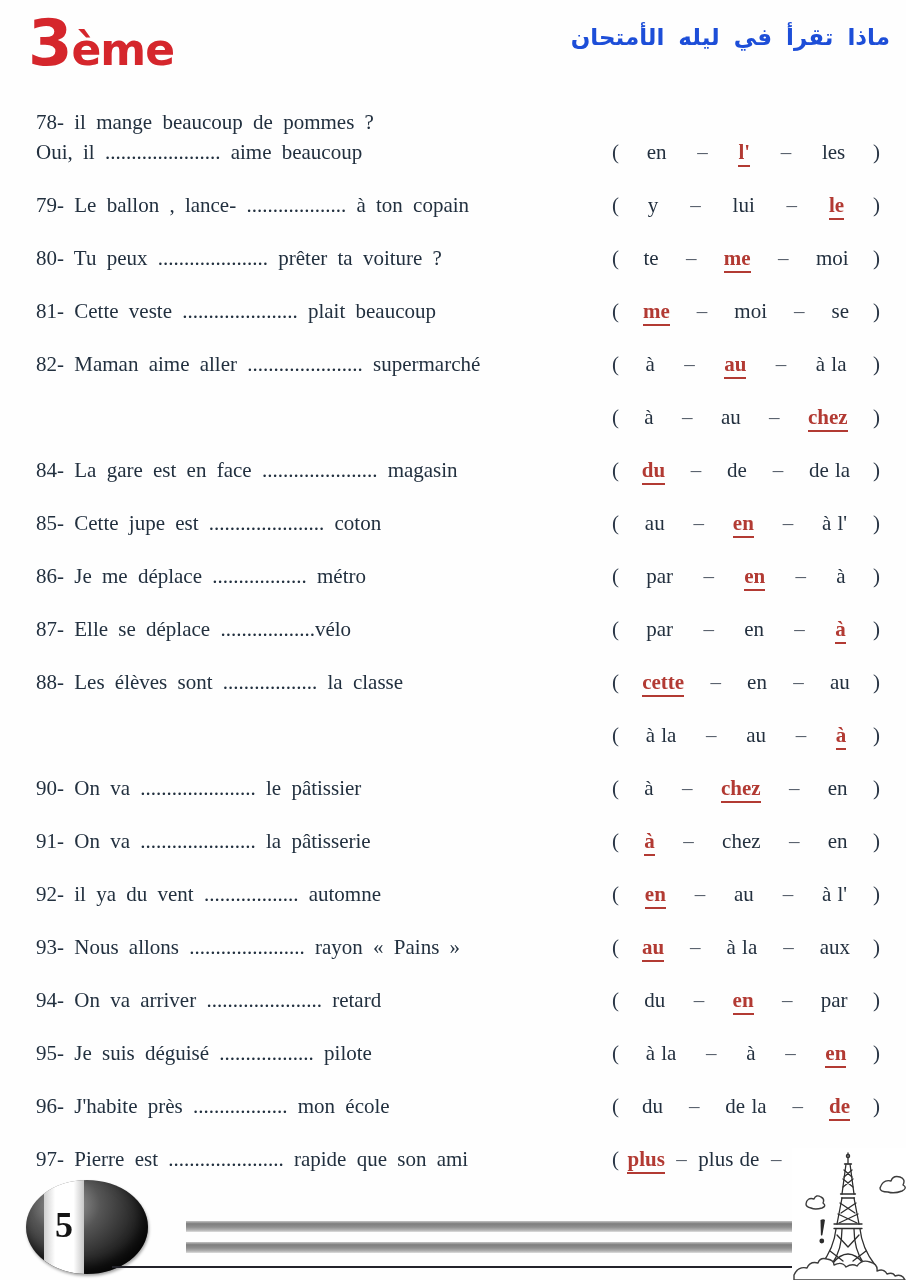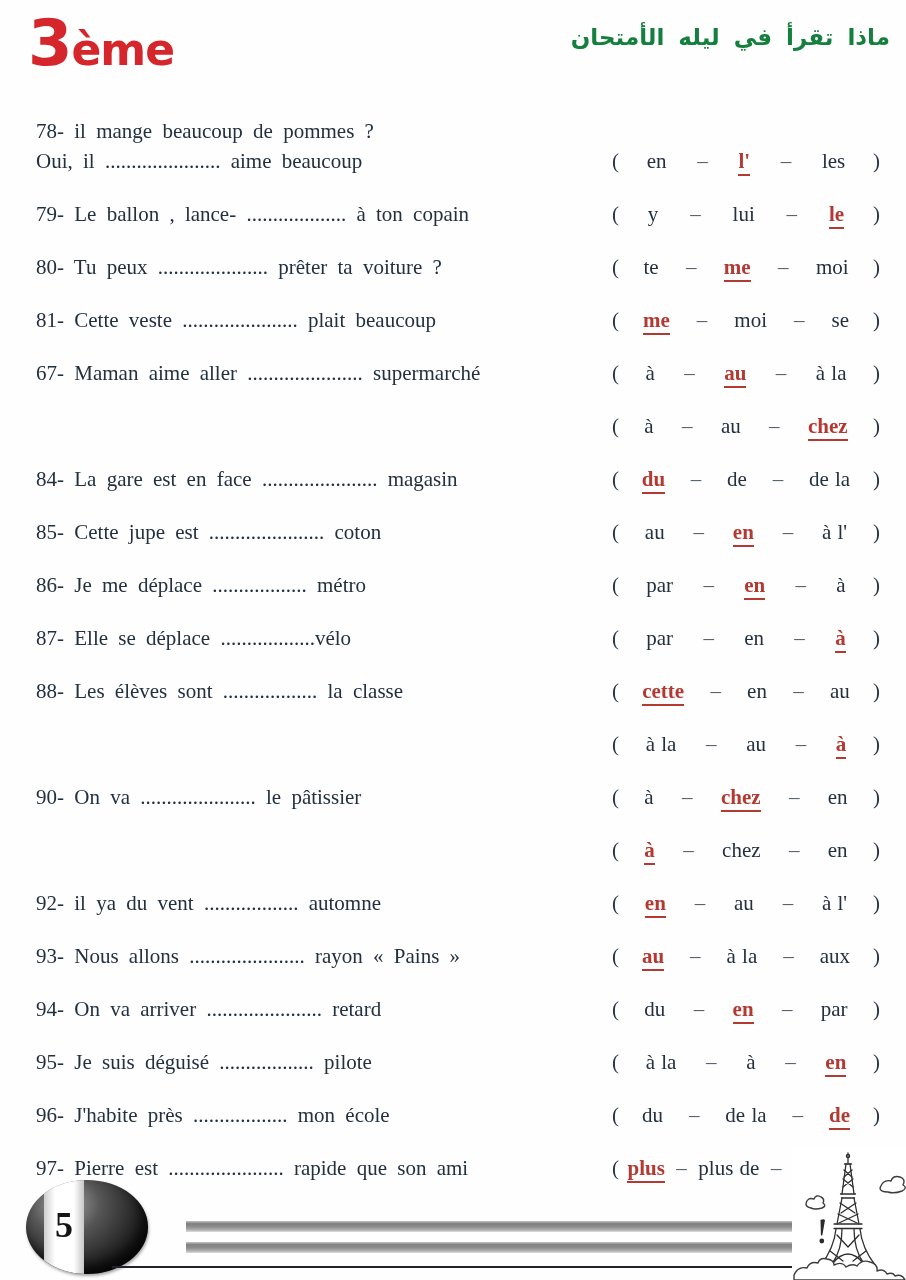--- a/index.html
+++ b/index.html
@@ -13,29 +13,29 @@
   
   .grade {
     position:absolute; left:28px; top:16px;
     font-family:"DejaVu Sans", sans-serif; font-weight:900;
     font-size:44px; line-height:1; color:#d5262c; letter-spacing:-1px;
   }
   .grade::first-letter { font-size:64px; line-height:.85; }
   .arabic {
     position:absolute; right:16px; top:24px; direction:rtl;
     font-family:"DejaVu Sans", sans-serif; font-weight:bold;
-    font-size:23px; color:#15803d; letter-spacing:1px; word-spacing:6px;
+    font-size:23px; color:#1d4ed8; letter-spacing:1px; word-spacing:6px;
   }
 
   
   .questions {
     position:absolute; top:110px; left:36px; right:26px;
     font-size:21px; line-height:24px; word-spacing:5px;
   }
-  .q-line1 { margin-bottom:6px;margin-top:9px; }
+  .q-line1 { margin-bottom:6px; }
   .q-row { display:flex; align-items:baseline; margin-bottom:26px; }
   .q-text { flex:0 1 auto; padding-right:10px; }
   .q-opts {
     margin-left:auto; min-width:268px; display:flex;
     justify-content:space-between; align-items:baseline;
     white-space:nowrap; word-spacing:1px;
   }
   .paren { color:#2a3646; }
   .sep   { color:#515a66; padding:0 3px; }
   .opt   { color:#23303f; }
@@ -123,21 +123,21 @@
           <span class="paren">(</span>
           <span class="opt ans">me</span>
           <span class="sep">–</span>
           <span class="opt">moi</span>
           <span class="sep">–</span>
           <span class="opt">se</span>
           <span class="paren">)</span>
         </span>
       </div>
       <div class="q-row">
-        <span class="q-text">67- Maman aime aller ...................... supermarché</span>
+        <span class="q-text">82- Maman aime aller ...................... supermarché</span>
         <span class="q-opts">
           <span class="paren">(</span>
           <span class="opt">à</span>
           <span class="sep">–</span>
           <span class="opt ans">au</span>
           <span class="sep">–</span>
           <span class="opt">à la</span>
           <span class="paren">)</span>
         </span>
       </div>
@@ -229,20 +229,21 @@
           <span class="paren">(</span>
           <span class="opt">à</span>
           <span class="sep">–</span>
           <span class="opt ans">chez</span>
           <span class="sep">–</span>
           <span class="opt">en</span>
           <span class="paren">)</span>
         </span>
       </div>
       <div class="q-row">
+        <span class="q-text">91- On va ...................... la pâtisserie</span>
         <span class="q-opts">
           <span class="paren">(</span>
           <span class="opt ans">à</span>
           <span class="sep">–</span>
           <span class="opt">chez</span>
           <span class="sep">–</span>
           <span class="opt">en</span>
           <span class="paren">)</span>
         </span>
       </div>

